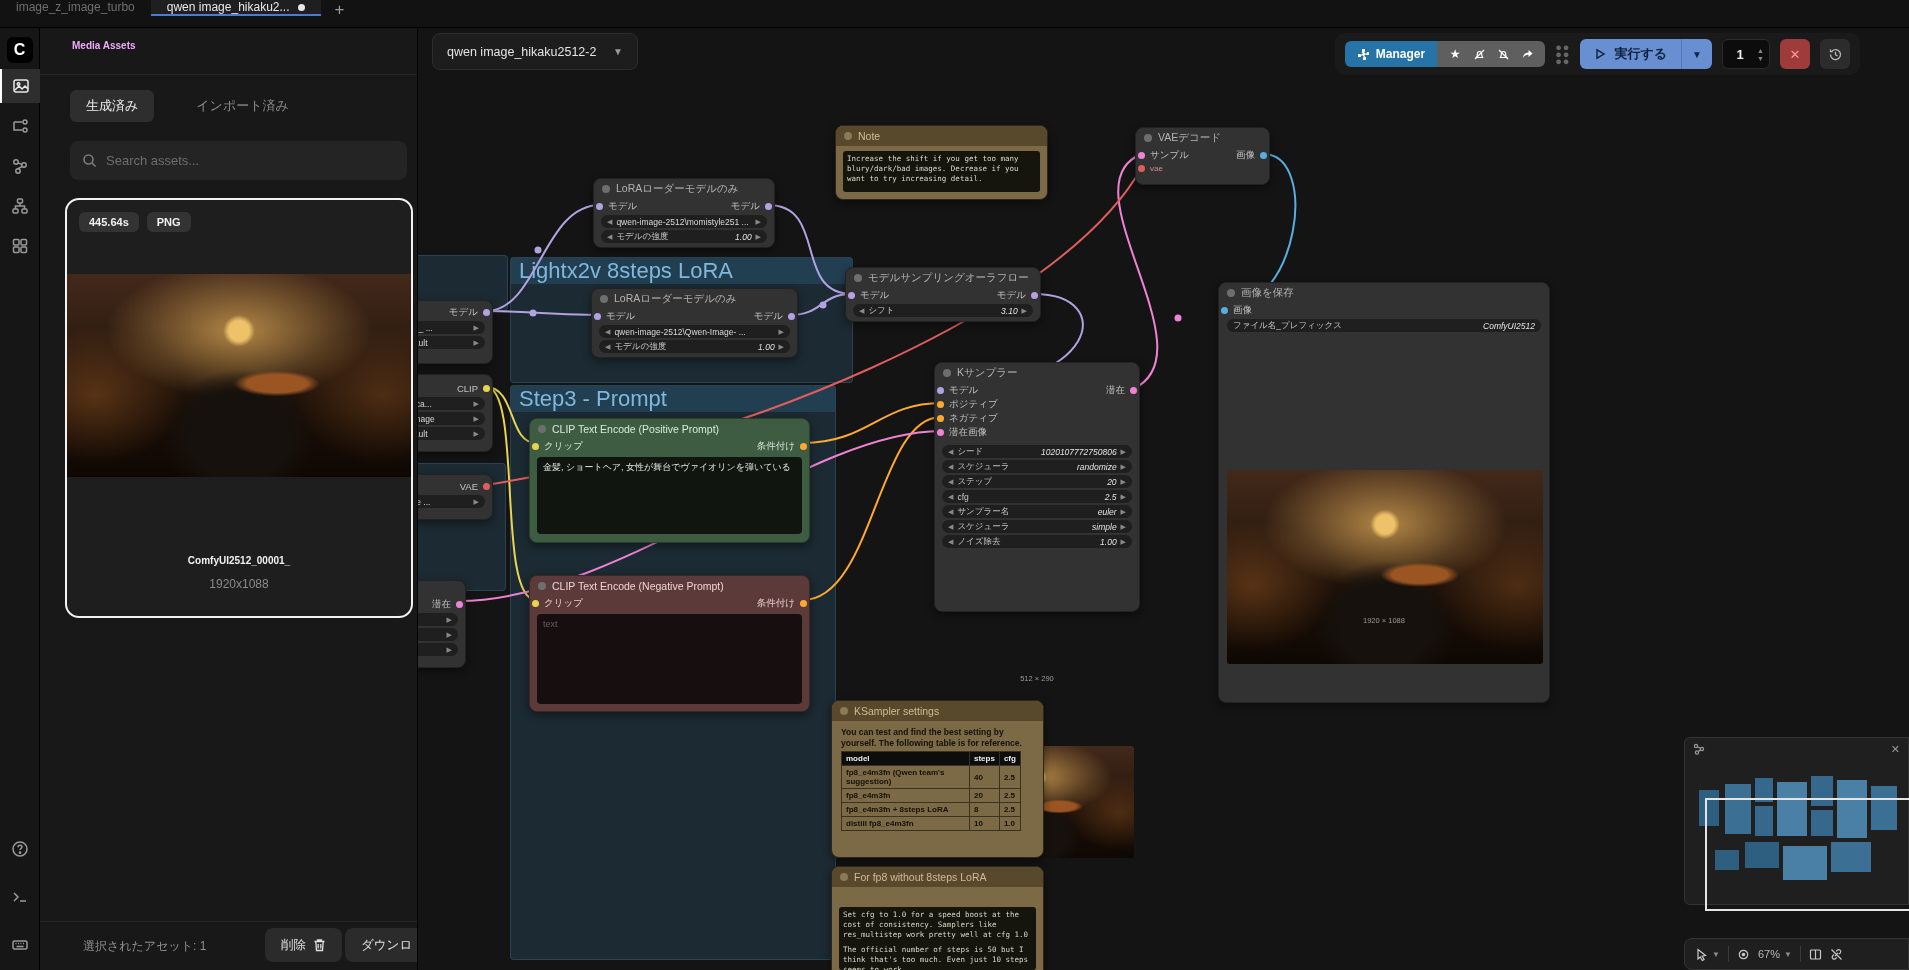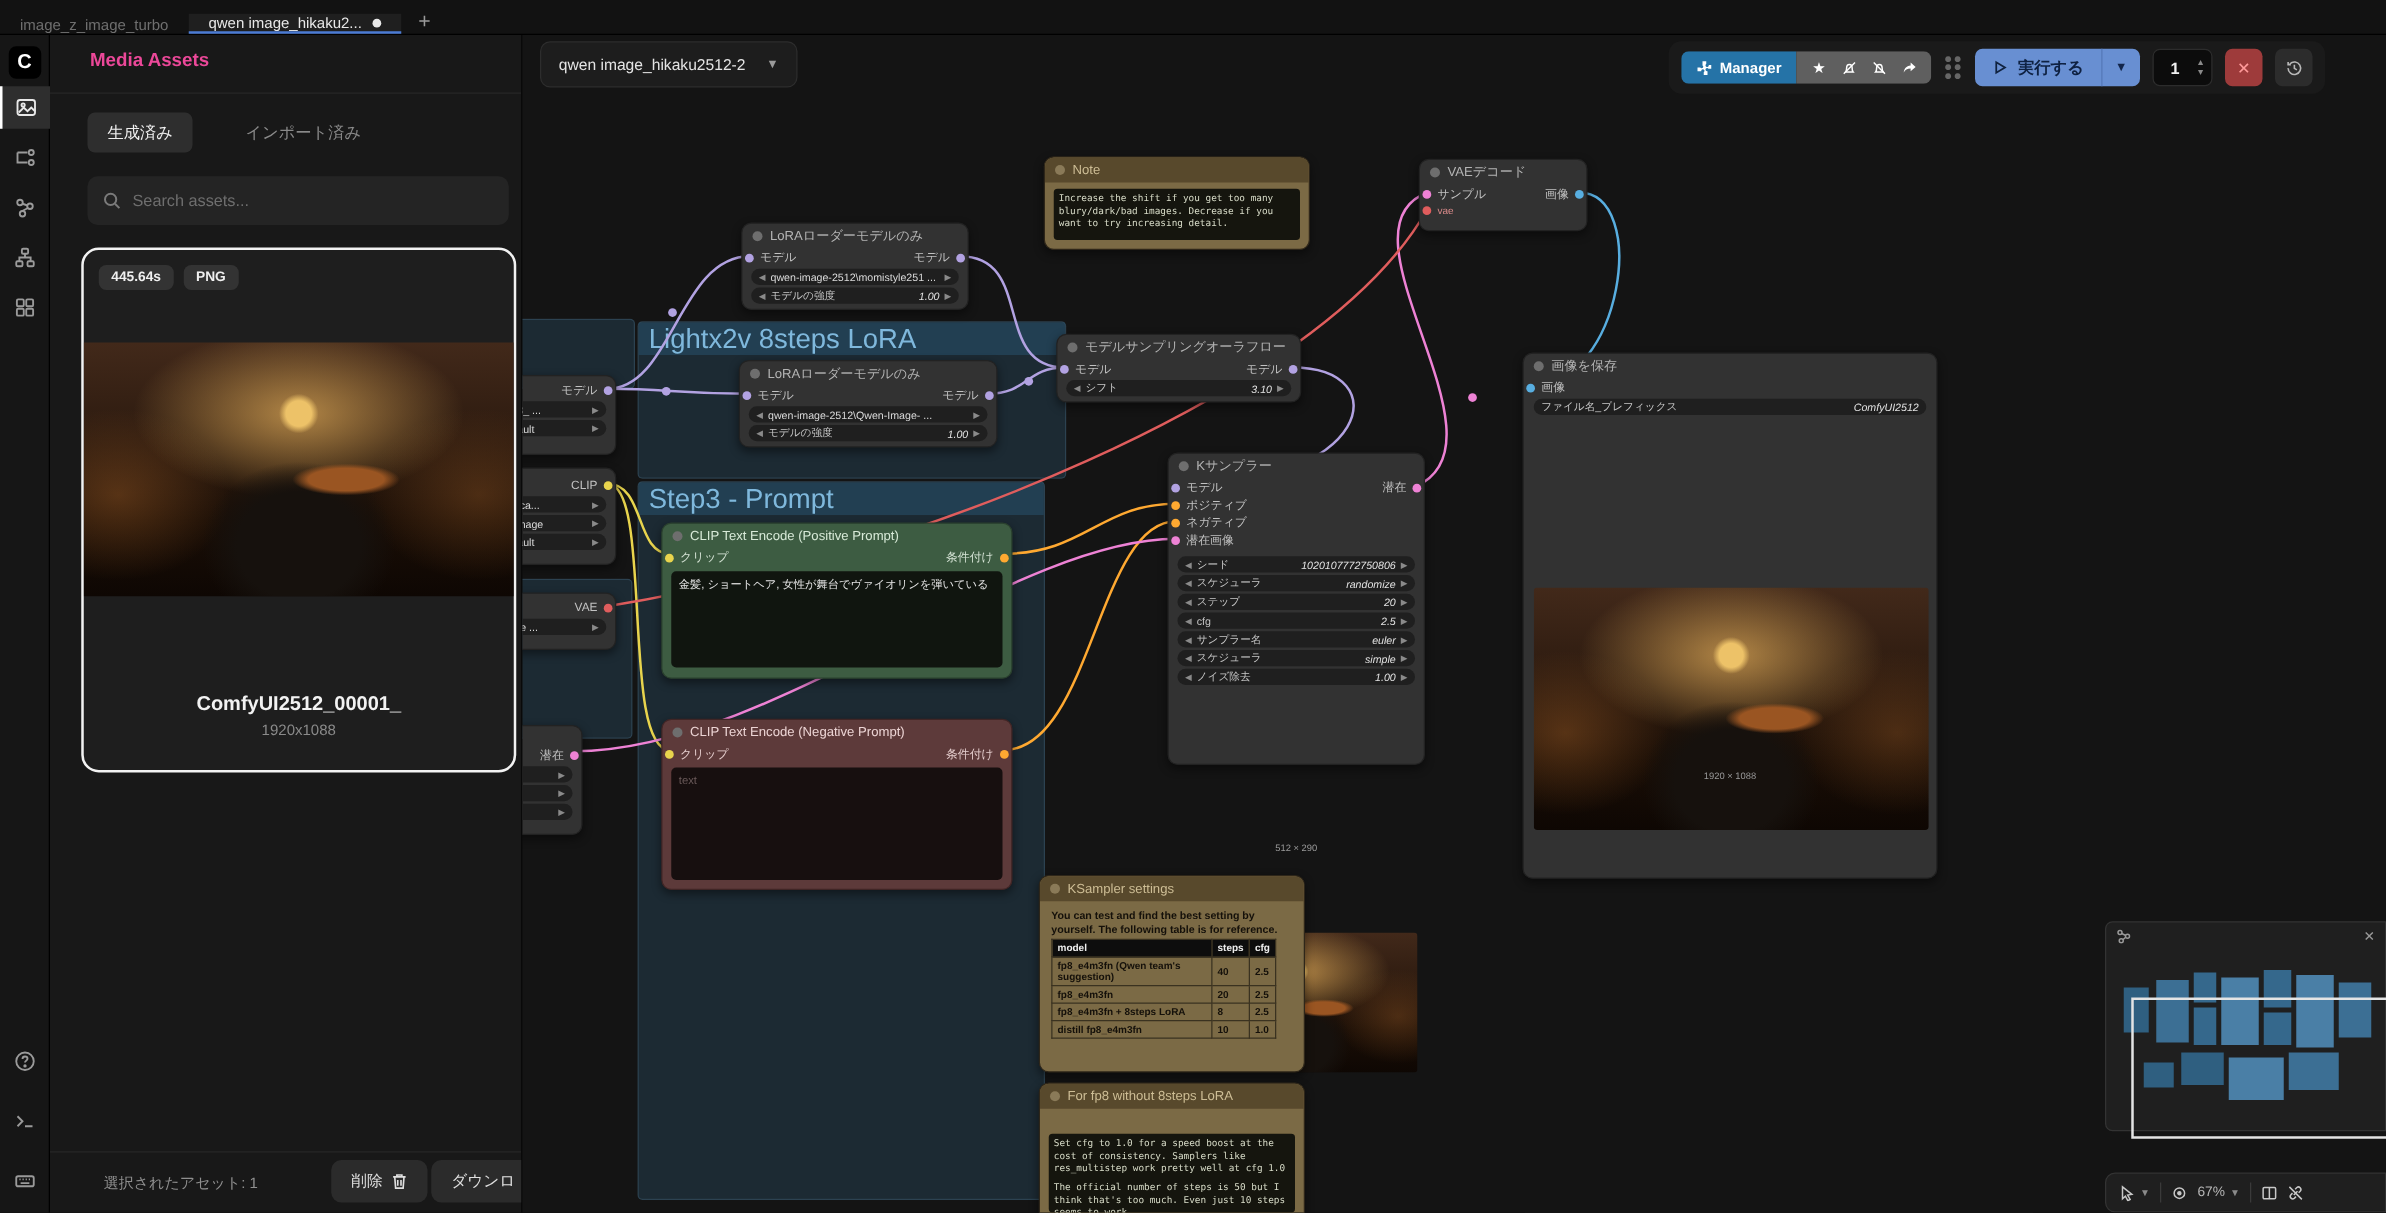--- a/index.html
+++ b/index.html
@@ -1,58 +1,58 @@
 <!DOCTYPE html>
 <html><head>
 <meta charset="utf-8">
 <style>
   * { margin:0; padding:0; box-sizing:border-box; }
   html,body { width:1909px; height:970px; overflow:hidden; background:#0f0f0f;
     font-family:"Liberation Sans", sans-serif; color:#ccc; }
 
   
   .tabbar { position:absolute; left:0; top:0; width:1909px; height:28px; background:#121212;
-    display:flex; align-items:flex-end; border-bottom:1px solid #000; }
+    display:flex; align-items:flex-start; border-bottom:1px solid #000; }
   .tab { display:flex; align-items:center; gap:8px; padding:0 16px; font-size:12px; color:#6f6f6f; }
   .tab.active { background:#1f1f1f; color:#e8e8e8; border-bottom:2px solid #4b7bd4; }
   .tab .dot { width:7px; height:7px; border-radius:50%; background:#e8e8e8; }
   .newtab { display:flex; align-items:center; padding:0 14px; color:#9a9a9a; font-size:17px; }
 
   
   .rail { position:absolute; left:0; top:28px; width:40px; height:942px; background:#161616;
     display:flex; flex-direction:column; align-items:center; border-right:1px solid #000; }
   .logo { width:26px; height:26px; margin-top:9px; border-radius:6px; background:#000;
     color:#fff; font-weight:bold; font-size:16px; display:flex; align-items:center; justify-content:center; }
   .rail-item { width:40px; height:34px; display:flex; align-items:center; justify-content:center; margin-top:6px; }
   .rail-item.active { background:#2e2e2e; border-left:2px solid #fff; }
   .rail-item svg { stroke:#9a9a9a; fill:none; stroke-width:1.5; }
   .rail-item.active svg { stroke:#e8e8e8; }
   .rail-spacer { flex:1; }
   .rail-bottom { margin-bottom:8px; }
 
   
   .panel { position:absolute; left:40px; top:28px; width:378px; height:942px; background:#181818;
     border-right:1px solid #050505; overflow:hidden; }
-  .panel-title { position:absolute; left:32px; top:12px; font-size:15px; font-weight:bold; color:#ec4899; }
+  .panel-title { position:absolute; left:32px; top:12px; font-size:10px; font-weight:bold; color:#f0abfc; }
   .panel-div { position:absolute; left:0; top:46px; width:100%; height:1px; background:#262626; }
   .ptabs { position:absolute; left:30px; top:62px; display:flex; gap:26px; align-items:center; }
   .ptab { font-size:13px; color:#8a8a8a; padding:7px 16px; }
   .ptab.active { background:#2e2e2e; border-radius:6px; color:#f0f0f0; }
   .search { position:absolute; left:30px; top:113px; width:337px; height:39px; background:#242424;
     border-radius:8px; display:flex; align-items:center; padding:0 12px; gap:9px; }
   .search input { flex:1; background:transparent; border:none; outline:none; color:#ddd; font-size:13px;
     font-family:"Liberation Sans", sans-serif; }
   .search input::placeholder { color:#6e6e6e; }
 
   .card { position:absolute; left:25px; top:170px; width:348px; height:420px; background:#1e1e1e;
     border:2px solid #f2f2f2; border-radius:14px; overflow:hidden; }
   .badges { position:absolute; left:12px; top:12px; display:flex; gap:8px; z-index:2; }
   .badge { background:#333; color:#f0f0f0; font-size:11px; font-weight:bold; padding:4px 10px; border-radius:6px; }
   .card .art { position:absolute; left:0; top:74px; width:100%; height:203px; }
-  .card-name { position:absolute; left:0; top:355px; width:100%; text-align:center; font-size:16px; font-weight:bold; color:#f2f2f2; }
+  .card-name { position:absolute; left:0; top:355px; width:100%; text-align:center; font-size:10px; font-weight:bold; color:#f2f2f2; }
   .card-res { position:absolute; left:0; top:377px; width:100%; text-align:center; font-size:12px; color:#8a8a8a; }
 
   .panel-foot-div { position:absolute; left:0; top:893px; width:100%; height:1px; background:#262626; }
   .panel-foot { position:absolute; left:0; top:894px; width:100%; height:48px; display:flex; align-items:center; }
   .sel-label { margin-left:43px; font-size:12px; color:#8f8f8f; }
   .pf-btn { height:34px; background:#2b2b2b; border-radius:8px; color:#e0e0e0; font-size:12.5px;
     display:flex; align-items:center; gap:7px; padding:0 16px; }
   .pf-btn.del { position:absolute; left:225px; top:6px; }
   .pf-btn.dl  { position:absolute; left:305px; top:6px; width:120px; }
 

